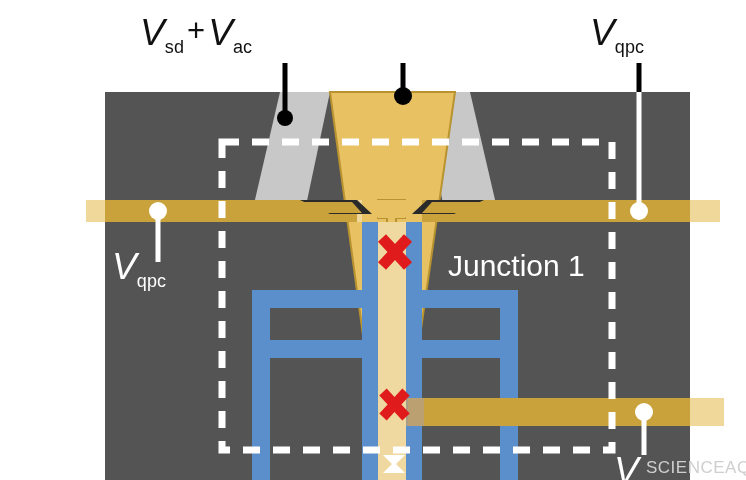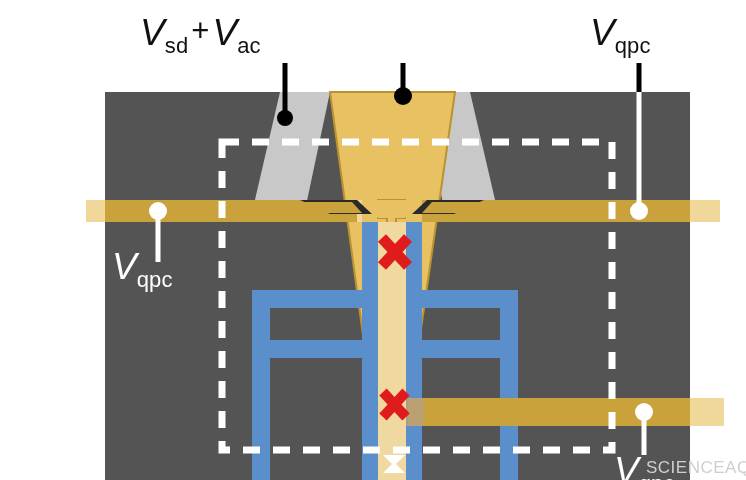--- a/index.html
+++ b/index.html
@@ -31,21 +31,21 @@
     font-size: 37px;
     color: #111111;
   }
   .vlabel .v {
     font-style: italic;
     font-weight: 400;
     font-size: 37px;
   }
   .vlabel .sub {
     font-style: normal;
-    font-size: 22px;
+    font-size: 18px;
     vertical-align: baseline;
     position: relative;
     top: 8px;
     letter-spacing: 0.2px;
   }
   .vlabel .plus {
     font-style: normal;
     font-size: 31px;
     position: relative;
     top: -4px;
@@ -185,17 +185,18 @@
   <div class="vlabel white" style="left:112px; top:248px;">
     <span class="v">V</span><span class="sub">qpc</span>
   </div>
 
   
   <div class="vlabel white" style="left:614px; top:452px;">
     <span class="v">V</span><span class="sub">qpc</span>
   </div>
 
   
+  <div class="plain-label" style="left:448px; top:251px;">Junction 1</div>
 
   
   <div class="watermark" style="left:646px; top:458px;">SCIENCEAQ.COM</div>
 
 </div>
 
 </body></html>

